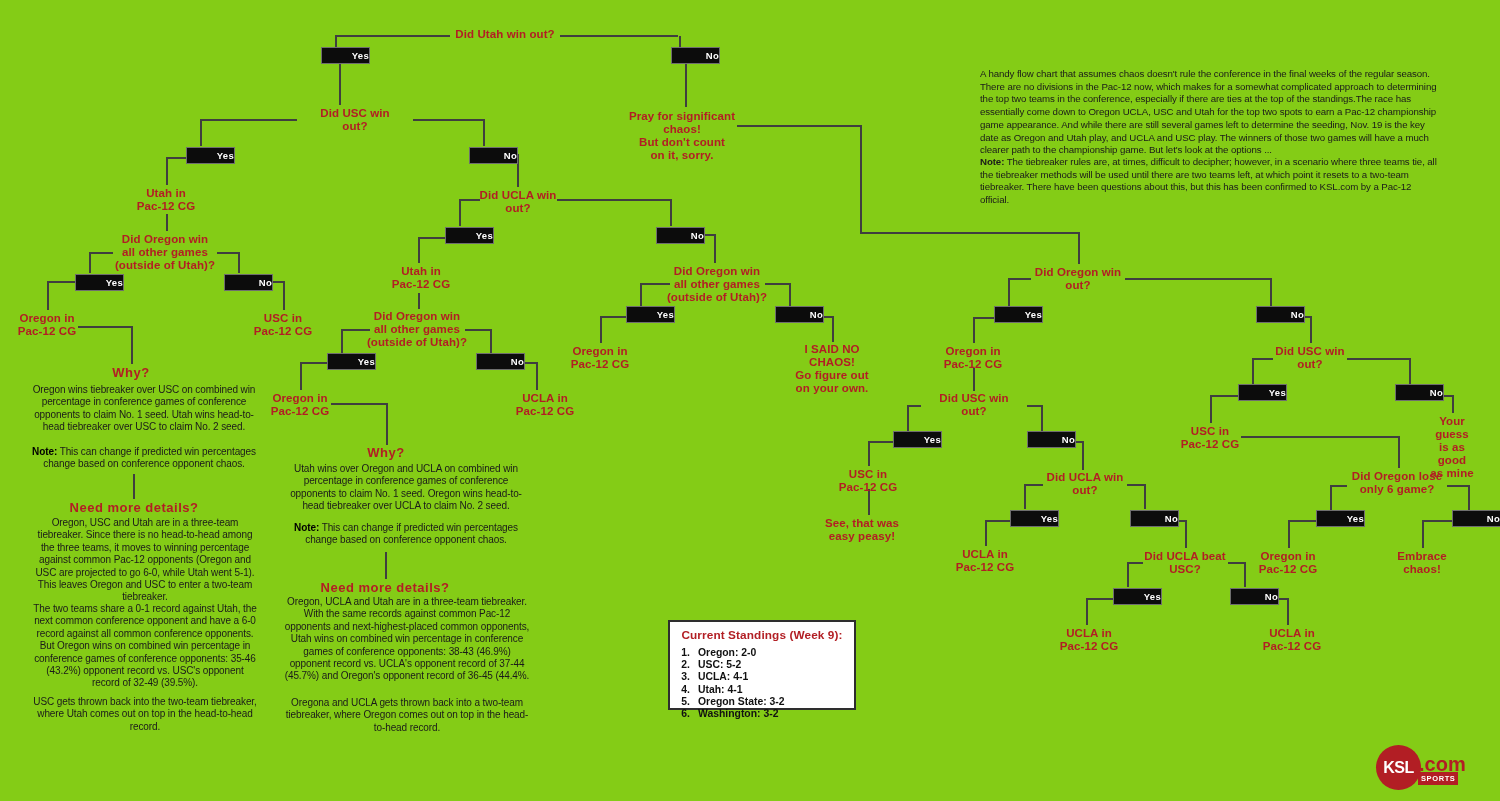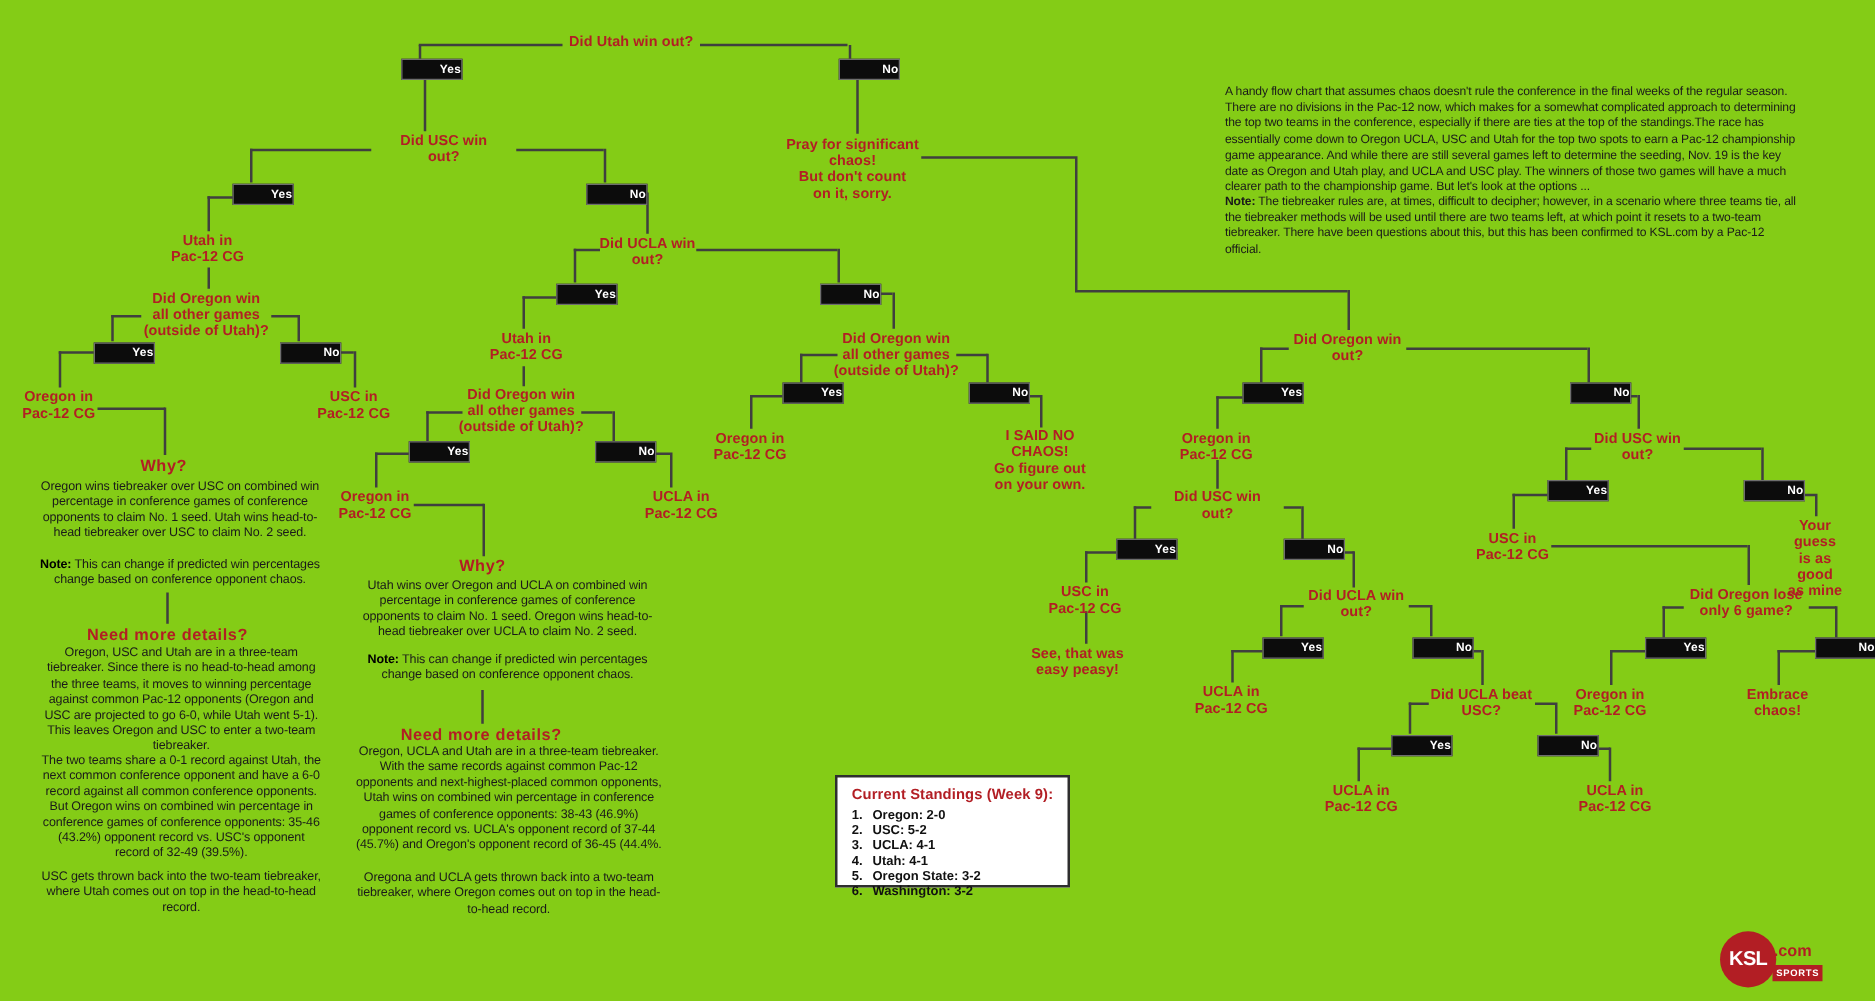--- a/index.html
+++ b/index.html
@@ -53,21 +53,21 @@
   .standings-list{margin-top:5px;}
   .standings-row{display:flex;font-size:10.4px;font-weight:bold;color:#111;line-height:12.2px;}
   .standings-row .num{width:20px;text-align:right;margin-right:8px;}
   
   .logo{position:absolute;left:1376px;top:743px;width:84px;height:50px;}
   .logo-circle{
     position:absolute;left:0;top:2px;width:45px;height:45px;border-radius:50%;
     background:#b21e24;color:#fff;font-weight:bold;font-size:16px;
     text-align:center;line-height:45px;letter-spacing:-.5px;
   }
-  .logo-com{position:absolute;left:43px;top:10px;color:#b21e24;font-weight:bold;font-size:13px;}
+  .logo-com{position:absolute;left:43px;top:10px;color:#b21e24;font-weight:bold;font-size:20px;}
   .logo-sports{
     position:absolute;left:42px;top:29px;background:#b21e24;color:#fff;
     font-weight:bold;font-size:7.5px;letter-spacing:.6px;padding:2px 3px;
   }
 </style>
 </head>
 <body>
 
 <div id="canvas">
 

